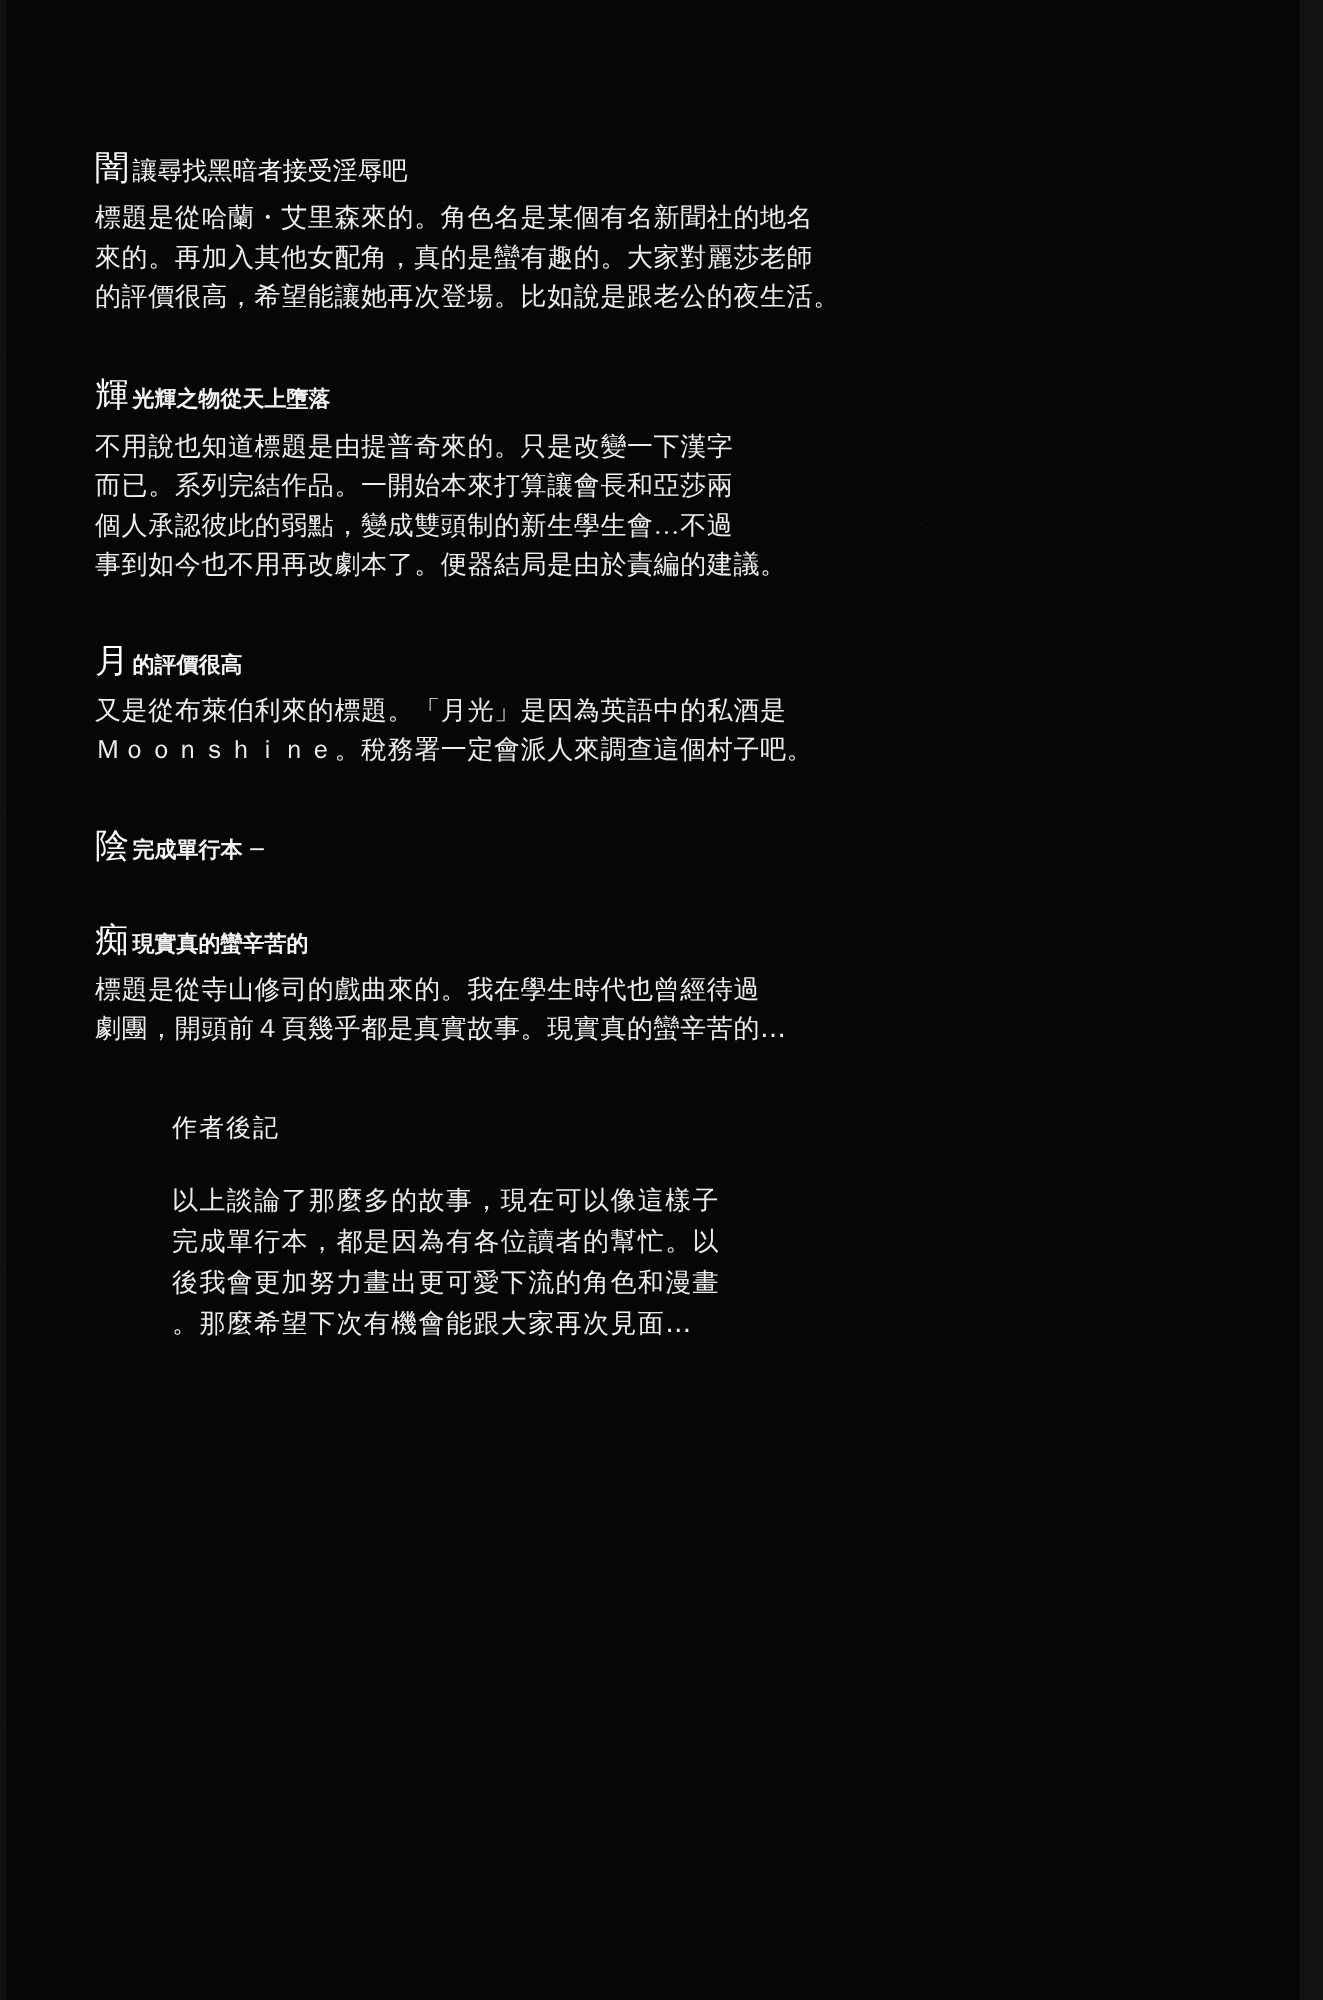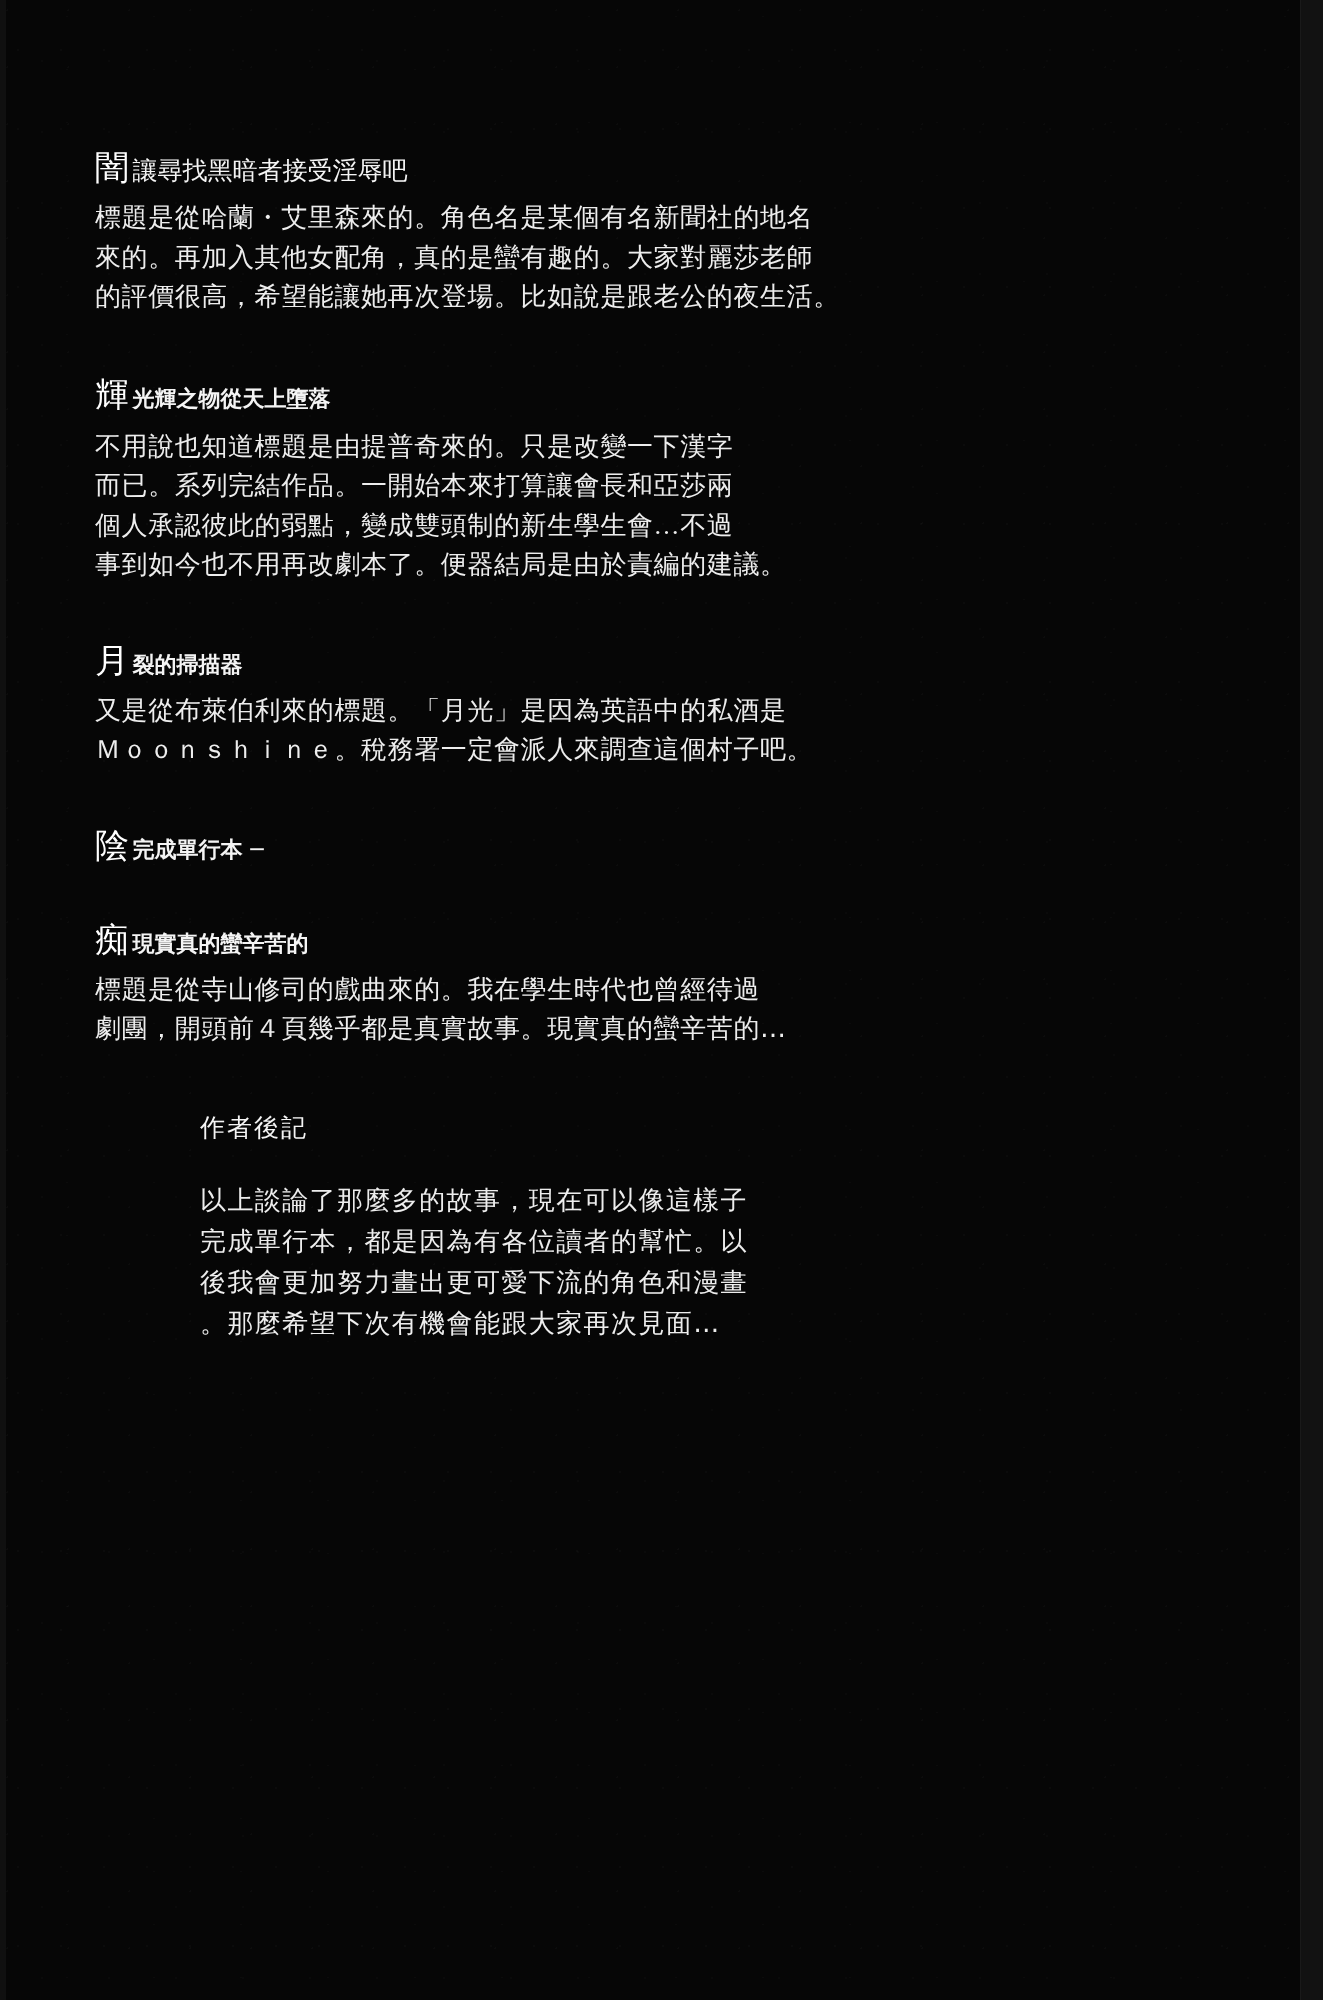--- a/index.html
+++ b/index.html
@@ -87,21 +87,21 @@
     white-space: pre-line;
   }
   .sec-yami { margin-bottom: 60px; }
   .sec-ki   { margin-bottom: 58px; }
   .sec-ki .body-text { margin-top: 16px; font-family: Liberation Serif, serif; }
   .sec-tsuki { margin-bottom: 58px; }
   .sec-in   { margin-bottom: 60px; }
   .sec-chi  { margin-bottom: 30px; }
 
   .afterword {
-    margin-left: 105px;
+    margin-left: 77px;
     margin-top: 62px;
     width: 790px;
   }
   .afterword-title {
     font-size: 25px;
     letter-spacing: 2px;
     color: #f4f4f4;
     margin-bottom: 36px;
   }
   .afterword-body {
@@ -138,21 +138,21 @@
       </div>
       <div class="body-text">不用說也知道標題是由提普奇來的。只是改變一下漢字
 而已。系列完結作品。一開始本來打算讓會長和亞莎兩
 個人承認彼此的弱點，變成雙頭制的新生學生會…不過
 事到如今也不用再改劇本了。便器結局是由於責編的建議。</div>
     </div>
 
     <div class="section sec-tsuki">
       <div class="heading small-rest">
         <span class="big">月</span>
-        <span class="rest">裂的掃描器</span>
+        <span class="rest">的評價很高</span>
       </div>
       <div class="body-text">又是從布萊伯利來的標題。「月光」是因為英語中的私酒是
 Ｍｏｏｎｓｈｉｎｅ。稅務署一定會派人來調查這個村子吧。</div>
     </div>
 
     <div class="section sec-in">
       <div class="heading small-rest">
         <span class="big">陰</span>
         <span class="rest">完成單行本 ─</span>
       </div>

